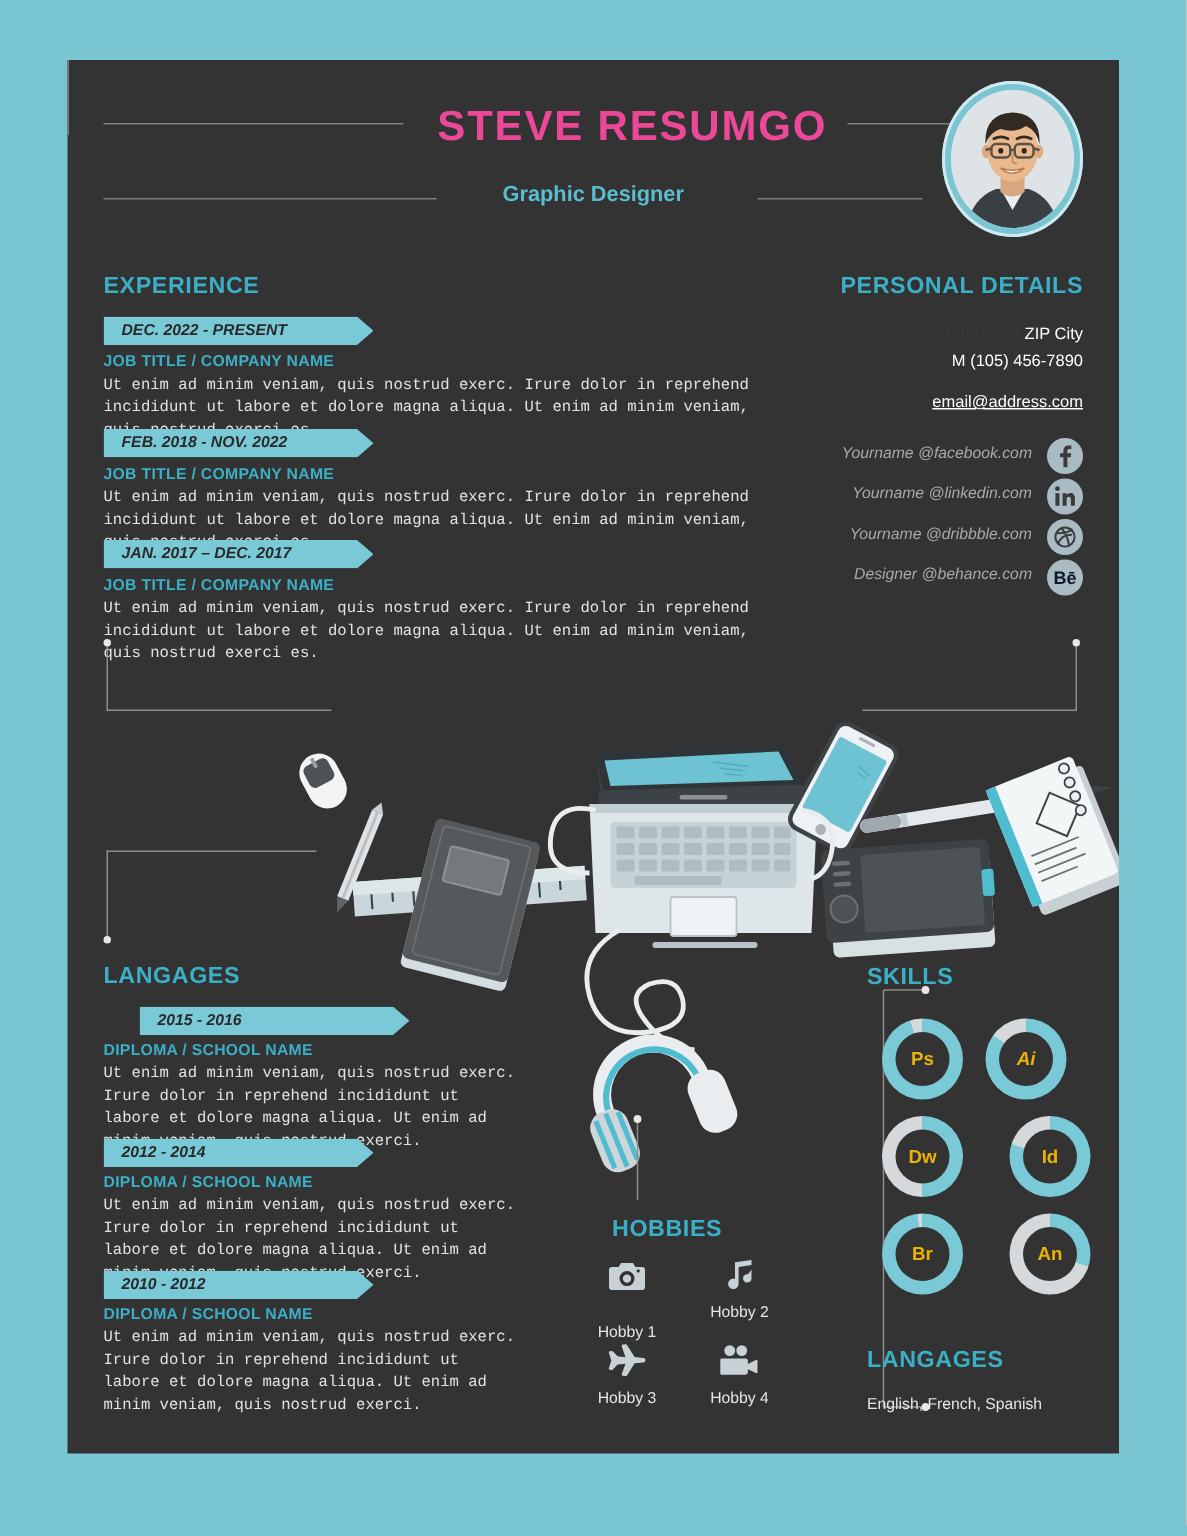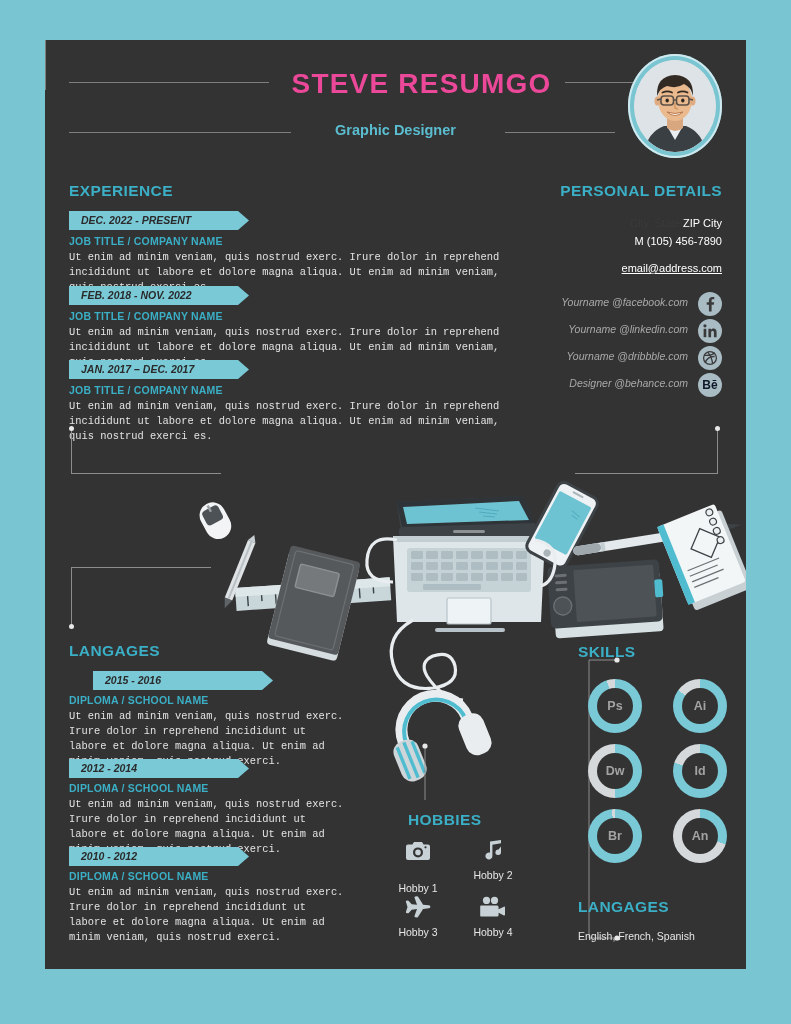--- a/index.html
+++ b/index.html
@@ -173,21 +173,21 @@
     width: 54px;
     height: 54px;
     border-radius: 50%;
   }
   .skill-hole {
     position: absolute;
     left: 9px; top: 9px;
     width: 36px; height: 36px;
     border-radius: 50%;
     background: #333333;
-    color: #a3a3a3;
+    color: #eab308;
     font-size: 12.5px;
     font-weight: bold;
     line-height: 36px;
     text-align: center;
   }
 
   
   .hobby-ico {
     position: absolute;
     width: 46px;
@@ -538,21 +538,21 @@
 
     <div class="pennant" style="left:24px; top:807px; width:180px;">2010 - 2012</div>
     <div class="entry-title" style="left:24px; top:830px;">DIPLOMA / SCHOOL NAME</div>
     <div class="entry-body" style="left:24px; top:845px; width:280px;">Ut enim ad minim veniam, quis nostrud exerc. Irure dolor in reprehend incididunt ut labore et dolore magna aliqua. Ut enim ad minim veniam, quis nostrud exerci.</div>
 
     <div class="sec-title" style="left:533px; top:603px;">SKILLS</div>
 
     <div class="skill-ring" id="ring0" style="left: 543px; top: 639px; background: conic-gradient(rgb(121, 201, 214) 0deg, rgb(121, 201, 214) 342deg, rgb(213, 217, 219) 342deg, rgb(213, 217, 219) 360deg);">
       <div class="skill-hole">Ps</div>
     </div>
-    <div class="skill-ring" id="ring1" style="left: 628px; top: 639px; background: conic-gradient(rgb(121, 201, 214) 0deg, rgb(121, 201, 214) 306deg, rgb(213, 217, 219) 306deg, rgb(213, 217, 219) 360deg);">
+    <div class="skill-ring" id="ring1" style="left: 612px; top: 639px; background: conic-gradient(rgb(121, 201, 214) 0deg, rgb(121, 201, 214) 306deg, rgb(213, 217, 219) 306deg, rgb(213, 217, 219) 360deg); font-style: italic;">
       <div class="skill-hole">Ai</div>
     </div>
     <div class="skill-ring" id="ring2" style="left: 543px; top: 704px; background: conic-gradient(rgb(121, 201, 214) 0deg, rgb(121, 201, 214) 180deg, rgb(213, 217, 219) 180deg, rgb(213, 217, 219) 360deg);">
       <div class="skill-hole">Dw</div>
     </div>
     <div class="skill-ring" id="ring3" style="left: 628px; top: 704px; background: conic-gradient(rgb(121, 201, 214) 0deg, rgb(121, 201, 214) 288deg, rgb(213, 217, 219) 288deg, rgb(213, 217, 219) 360deg);">
       <div class="skill-hole">Id</div>
     </div>
     <div class="skill-ring" id="ring4" style="left: 543px; top: 769px; background: conic-gradient(rgb(121, 201, 214) 0deg, rgb(121, 201, 214) 352.8deg, rgb(213, 217, 219) 352.8deg, rgb(213, 217, 219) 360deg);">
       <div class="skill-hole">Br</div>

